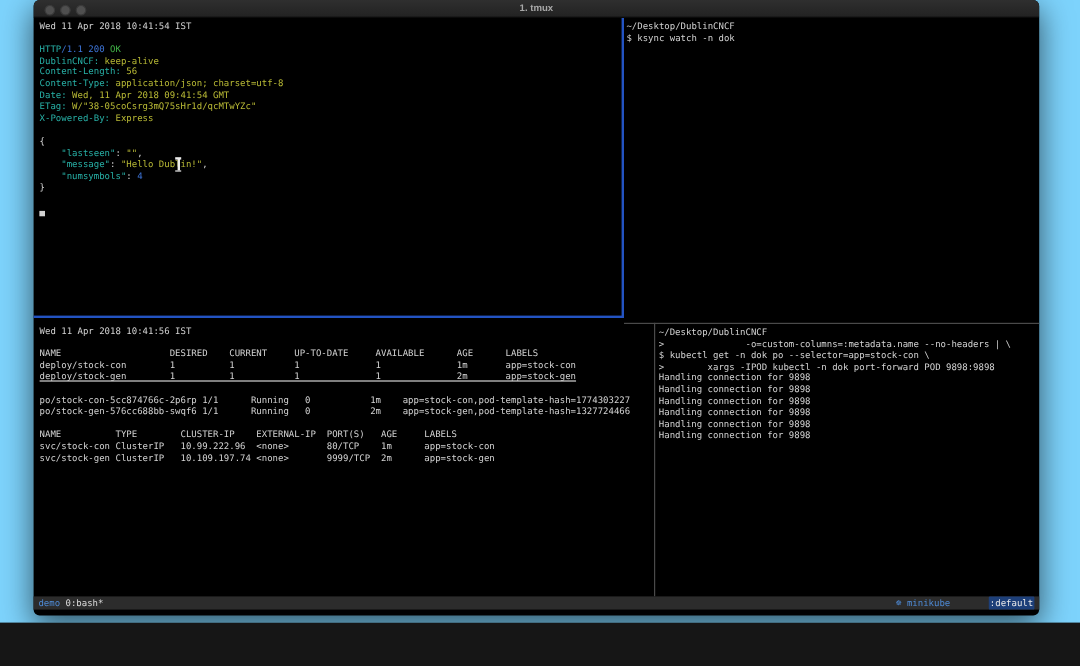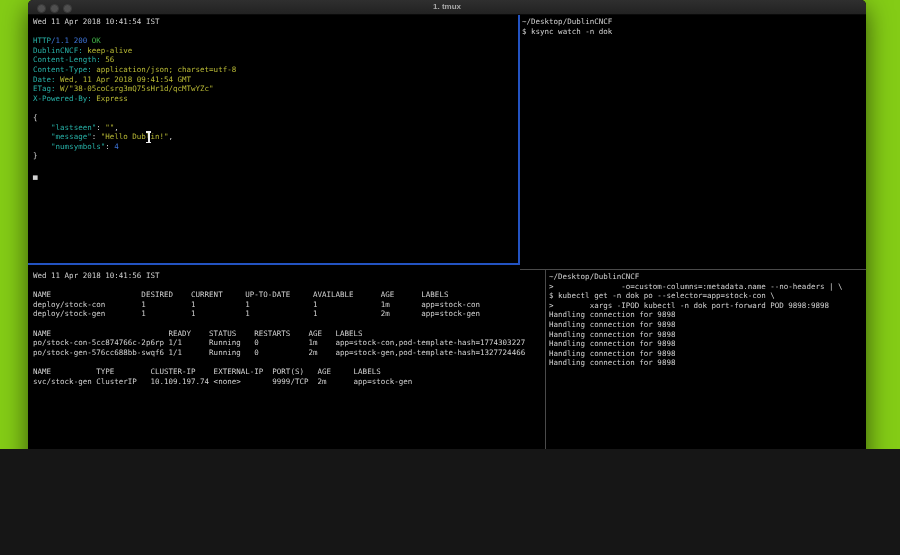--- a/index.html
+++ b/index.html
@@ -1,16 +1,16 @@
 <!DOCTYPE html>
 <html><head>
 <meta charset="utf-8">
 <style>
   html,body{margin:0;padding:0;background:#161616;}
-  .desktop{position:relative;width:900px;height:449px;background:#84cc16;overflow:hidden;
+  .desktop{position:relative;width:900px;height:519px;background:#7dd3fc;overflow:hidden;
            font-family:"DejaVu Sans Mono",monospace;}
   .window{position:absolute;left:28px;top:0;width:838px;height:513px;background:#000;
           border-radius:5px;box-shadow:0 8px 26px rgba(0,0,0,.6);}
   .titlebar{position:absolute;left:0;top:0;right:0;height:14px;
             background:linear-gradient(#2f2f2f,#222);border-radius:5px 5px 0 0;
             border-bottom:1px solid #0a0a0a;}
   .lights{position:absolute;left:9px;top:4px;display:flex;gap:4px;}
   .light{width:7px;height:7px;border-radius:50%;background:#4f4f4f;border:.5px solid #3a3a3a;}
   .title{position:absolute;left:0;right:0;top:2px;text-align:center;
          font-family:"Liberation Sans",sans-serif;font-size:8px;font-weight:bold;color:#a8a8a8;}
@@ -85,27 +85,27 @@
       <div class="divider" id="div-v-blue" style="background: rgb(35, 83, 194);"></div>
       <div class="divider" id="div-h-blue" style="background: rgb(35, 83, 194);"></div>
       <div class="divider" id="div-h-gray" style="background: rgb(74, 74, 74);"></div>
       <div class="divider" id="div-v-gray" style="background: rgb(74, 74, 74);"></div>
 
       <div class="pane" id="pane-bl">
           <div class="tline"><span style="color: rgb(210, 210, 210);">Wed 11 Apr 2018 10:41:56 IST</span></div>
           <div class="tline"></div>
           <div class="tline"><span style="color: rgb(210, 210, 210);">NAME                    DESIRED    CURRENT     UP-TO-DATE     AVAILABLE      AGE      LABELS</span></div>
           <div class="tline"><span style="color: rgb(210, 210, 210);">deploy/stock-con        1          1           1              1              1m       app=stock-con</span></div>
-          <div class="tline"><span style="color: rgb(210, 210, 210);">deploy/stock-gen        1          1           1              1              2m       app=stock-gen</span></div>
+          <div class="tline"><span style="color: rgb(210, 210, 210); text-decoration: underline;">deploy/stock-gen        1          1           1              1              2m       app=stock-gen</span></div>
           <div class="tline"></div>
-          <div class="tline"><span style="color: rgb(210, 210, 210);">NAME                          READY    STATUS    RESTARTS    AGE   LABELS</span></div>
           <div class="tline"><span style="color: rgb(210, 210, 210);">po/stock-con-5cc874766c-2p6rp 1/1      Running   0           1m    app=stock-con,pod-template-hash=1774303227</span></div>
           <div class="tline"><span style="color: rgb(210, 210, 210);">po/stock-gen-576cc688bb-swqf6 1/1      Running   0           2m    app=stock-gen,pod-template-hash=1327724466</span></div>
           <div class="tline"></div>
           <div class="tline"><span style="color: rgb(210, 210, 210);">NAME          TYPE        CLUSTER-IP    EXTERNAL-IP  PORT(S)   AGE     LABELS</span></div>
+          <div class="tline"><span style="color: rgb(210, 210, 210);">svc/stock-con ClusterIP   10.99.222.96  &lt;none&gt;       80/TCP    1m      app=stock-con</span></div>
           <div class="tline"><span style="color: rgb(210, 210, 210);">svc/stock-gen ClusterIP   10.109.197.74 &lt;none&gt;       9999/TCP  2m      app=stock-gen</span></div>
         </div>
 
       <div class="pane" id="pane-br">
           <div class="tline"><span style="color: rgb(210, 210, 210);">~/Desktop/DublinCNCF</span></div>
           <div class="tline"><span style="color: rgb(210, 210, 210);">&gt;               -o=custom-columns=:metadata.name --no-headers | \</span></div>
           <div class="tline"><span style="color: rgb(210, 210, 210);">$ kubectl get -n dok po --selector=app=stock-con \</span></div>
           <div class="tline"><span style="color: rgb(210, 210, 210);">&gt;        xargs -IPOD kubectl -n dok port-forward POD 9898:9898</span></div>
           <div class="tline"><span style="color: rgb(210, 210, 210);">Handling connection for 9898</span></div>
           <div class="tline"><span style="color: rgb(210, 210, 210);">Handling connection for 9898</span></div>

